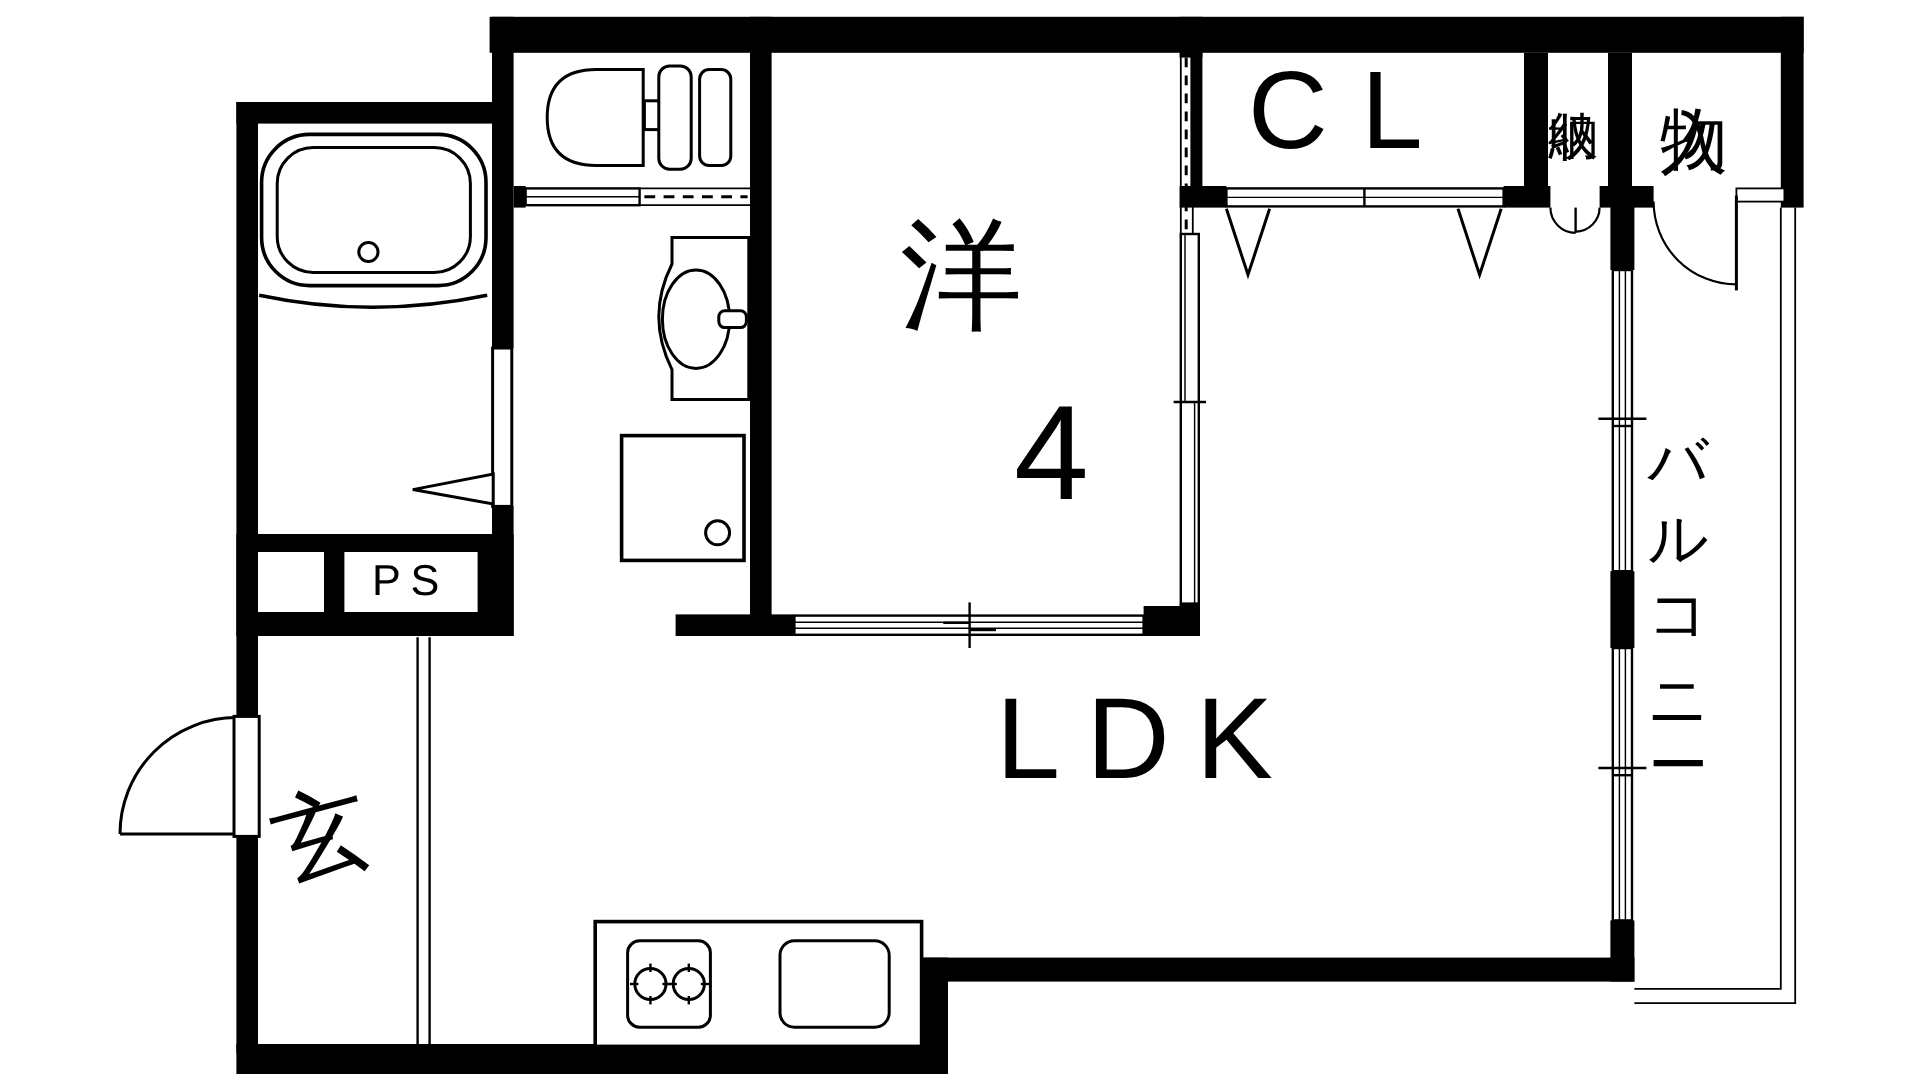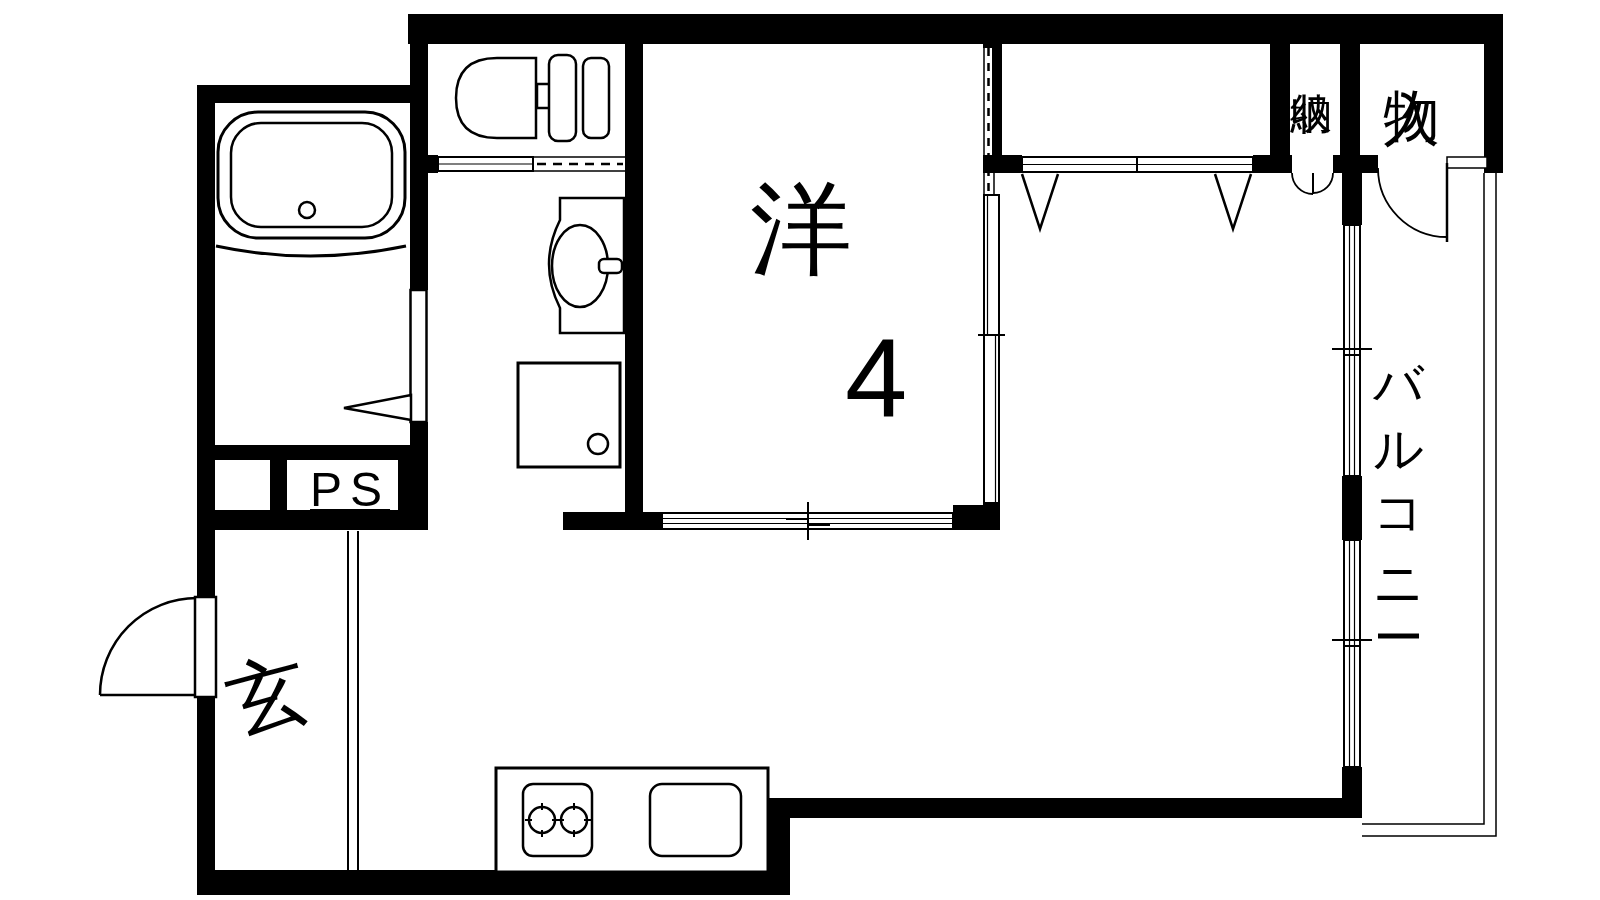--- a/index.html
+++ b/index.html
@@ -174,25 +174,27 @@
         <line x1="574" y1="803" x2="574" y2="810" stroke-width="2"></line>
         <line x1="574" y1="830" x2="574" y2="837" stroke-width="2"></line>
       </g>
       <rect x="650" y="784" width="91" height="72" rx="12" stroke-width="2.5"></rect>
     </g>
   </svg>
 
   <div class="lbl" style="left:750px;top:178px;font-size:102px;line-height:1;">洋</div>
   <div class="lbl" style="left:845px;top:322px;font-size:112px;line-height:1;">4</div>
 
-
+  <div class="lbl" style="left:830px;top:568px;font-size:96px;line-height:1;letter-spacing:22px;">LDK</div>
+
+  <div class="lbl" style="left:1040px;top:46px;font-size:92px;line-height:1;letter-spacing:28px;">CL</div>
 
   <div class="lbl vert" style="left:1290px;top:60px;font-size:42px;line-height:1;">収納</div>
 
   <div class="lbl vert" style="left:1384px;top:45px;font-size:56px;line-height:1;">物入</div>
 
   <div class="lbl vert" style="left:1374px;top:328px;font-size:50px;line-height:1;letter-spacing:14px;">バルコニー</div>
 
   <div class="lbl" style="left:228px;top:656px;font-size:80px;line-height:1;transform:rotate(-15deg);">玄</div>
 
-  <div class="lbl" style="left:310px;top:466px;font-size:48px;line-height:1;letter-spacing:8px;text-decoration:underline;">PS</div>
+  <div class="lbl" style="left:310px;top:466px;font-size:36px;line-height:1;letter-spacing:8px;">PS</div>
 
 </div>
 
 </body></html>

